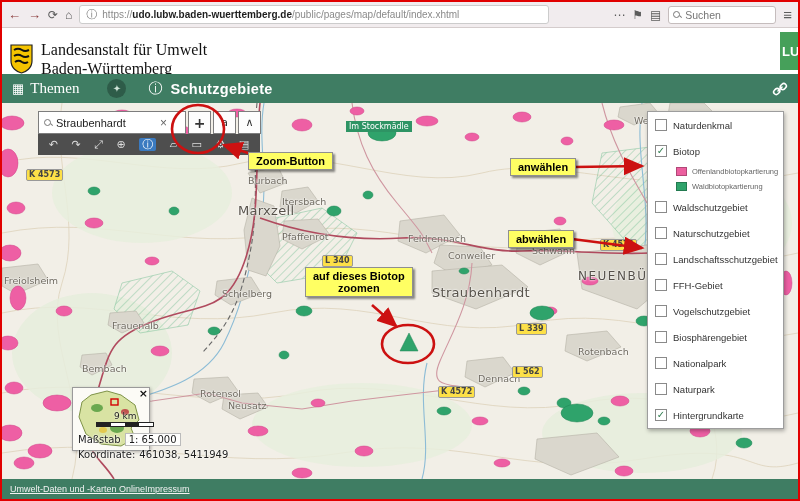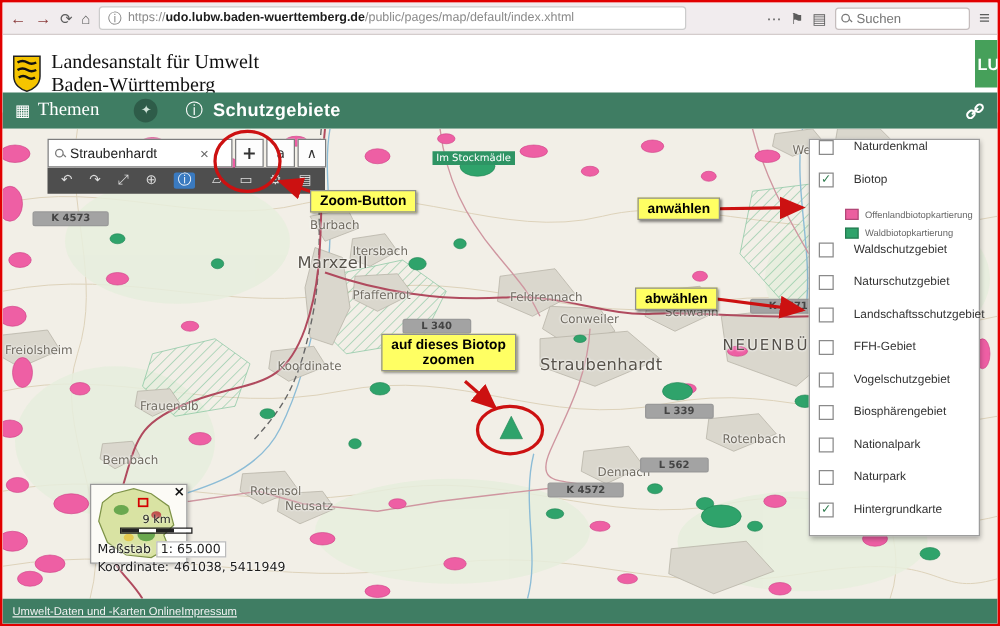--- a/index.html
+++ b/index.html
@@ -45,43 +45,43 @@
   
   .map { position:absolute; left:0; top:101px; width:796px; height:376px; overflow:hidden; background:#f2efe7; }
   .map-svg { position:absolute; left:0; top:0; }
 
   .mlabel { position:absolute; font:9.5px "DejaVu Sans",sans-serif; color:#6f6a60; white-space:nowrap; z-index:5;
             text-shadow:0 0 2px #fff, 0 0 2px #fff; }
   .mlabel.big { font-size:13px; color:#57524a; letter-spacing:.3px; }
   .mlabel.caps { font-size:12px; letter-spacing:1.5px; color:#55504a; }
   .mlabel.md { font-size:11.5px; color:#5d5850;margin-top:35px; }
   .mlabel.tag { background:#2e9464; color:#fff; font-size:8px; padding:1px 3px; text-shadow:none; }
-  .shield { position:absolute; font:bold 8px "DejaVu Sans",sans-serif; color:#444; background:#a3a3a3; border:1px solid #999;
-            border-radius:2px; padding:0 14px; z-index:5; line-height:1.3; }
+  .shield { position:absolute; font:bold 8px "DejaVu Sans",sans-serif; color:#444; background:#fde047; border:1px solid #999;
+            border-radius:2px; padding:0 2px; z-index:5; line-height:1.3; }
 
   
   .map-toolbar { position:absolute; left:36px; top:8px; z-index:20; }
   .tb-row1 { display:flex; align-items:stretch; height:23px; }
   .tb-search { width:148px; background:#fff; border:1px solid #7d7d7d; display:flex; align-items:center; padding:0 5px; gap:4px; }
   .tb-search input { border:0; outline:0; width:100px; font:11px "Liberation Sans",sans-serif; color:#222; }
   .tb-clear { color:#666; font-size:12px; cursor:default; }
   .tb-btn { width:23px; margin-left:2px; background:#fdfdfd; border:1px solid #7d7d7d; display:flex; align-items:center;
             justify-content:center; font:bold 14px "DejaVu Sans",sans-serif; color:#333; }
   .tb-btn.small { font-size:11px; font-weight:normal; }
   .tb-row2 { width:222px; height:21px; background:#4e4e4e; display:flex; align-items:center; justify-content:space-around; padding:0 4px; }
   .tb-ico { color:#dcdcdc; font-size:11px; line-height:1; }
   .tb-ico.active { background:#3a7ac0; color:#fff; border-radius:2px; padding:1px 3px; }
 
   
   .legend { position:absolute; left:645px; top:8px; width:137px; z-index:30; background:#fff; border:1px solid #9d9d9d;
             box-shadow:1px 2px 4px rgba(0,0,0,.3); }
   .legend-head { height:17px; background:#3f7d63; color:#fff; font:bold 10px "Liberation Sans",sans-serif;
                  display:flex; align-items:center; gap:5px; padding:0 6px; }
   .legend-head .sq { width:8px; height:8px; border:1.3px solid #fff; }
-  .leg-row { height:26px; display:flex; align-items:flex-start; gap:16px; padding:0 7px; }
+  .leg-row { height:26px; display:flex; align-items:center; gap:6px; padding:0 7px; }
   .leg-sub { height:15px; display:flex; align-items:center; gap:5px; padding:0 7px 0 28px; }
   .cbx { width:12px; height:12px; border:1px solid #8a8a8a; background:#fff; font:bold 10px "DejaVu Sans",sans-serif;
          color:#2f7d4f; line-height:10px; text-align:center; flex:0 0 auto; }
   .leg-label { font-size:9.5px; color:#333; white-space:nowrap; }
   .swatch { width:11px; height:9px; flex:0 0 auto; border:1px solid rgba(0,0,0,.25); }
   .leg-sub .leg-label { font-size:7.5px; color:#666; }
 
   
   .overview { position:absolute; left:70px; top:284px; width:78px; height:64px; background:#fcfbf6; border:1px solid #9a9a9a;
               z-index:22; box-shadow:1px 1px 3px rgba(0,0,0,.25); }
@@ -319,21 +319,21 @@
     <span class="mlabel big" style="left:236px;top:100px">Marxzell</span>
     <span class="mlabel big" style="left:430px;top:182px">Straubenhardt</span>
     <span class="mlabel caps" style="left:576px;top:166px">NEUENBÜRG</span>
     <span class="mlabel" style="left:246px;top:72px">Burbach</span>
     <span class="mlabel" style="left:280px;top:93px">Itersbach</span>
     <span class="mlabel" style="left:280px;top:128px">Pfaffenrot</span>
     <span class="mlabel" style="left:406px;top:130px">Feldrennach</span>
     <span class="mlabel" style="left:446px;top:147px">Conweiler</span>
     <span class="mlabel" style="left:530px;top:142px">Schwann</span>
     <span class="mlabel" style="left:2px;top:172px">Freiolsheim</span>
-    <span class="mlabel" style="left:220px;top:185px">Koordinate</span>
+    <span class="mlabel" style="left:220px;top:185px">Schielberg</span>
     <span class="mlabel" style="left:110px;top:217px">Frauenalb</span>
     <span class="mlabel" style="left:80px;top:260px">Bembach</span>
     <span class="mlabel" style="left:198px;top:285px">Rotensol</span>
     <span class="mlabel" style="left:226px;top:297px">Neusatz</span>
     <span class="mlabel" style="left:476px;top:270px">Dennach</span>
     <span class="mlabel" style="left:576px;top:243px">Rotenbach</span>
     <span class="mlabel" style="left:632px;top:12px">Weiler</span>
     <span class="mlabel" style="left:674px;top:8px">Niebelsbach</span>
     <span class="mlabel tag" style="left:344px;top:18px">Im Stockmädle</span>
     <span class="mlabel md" style="left:545px;top:350px">Höfen an der Enz</span>

